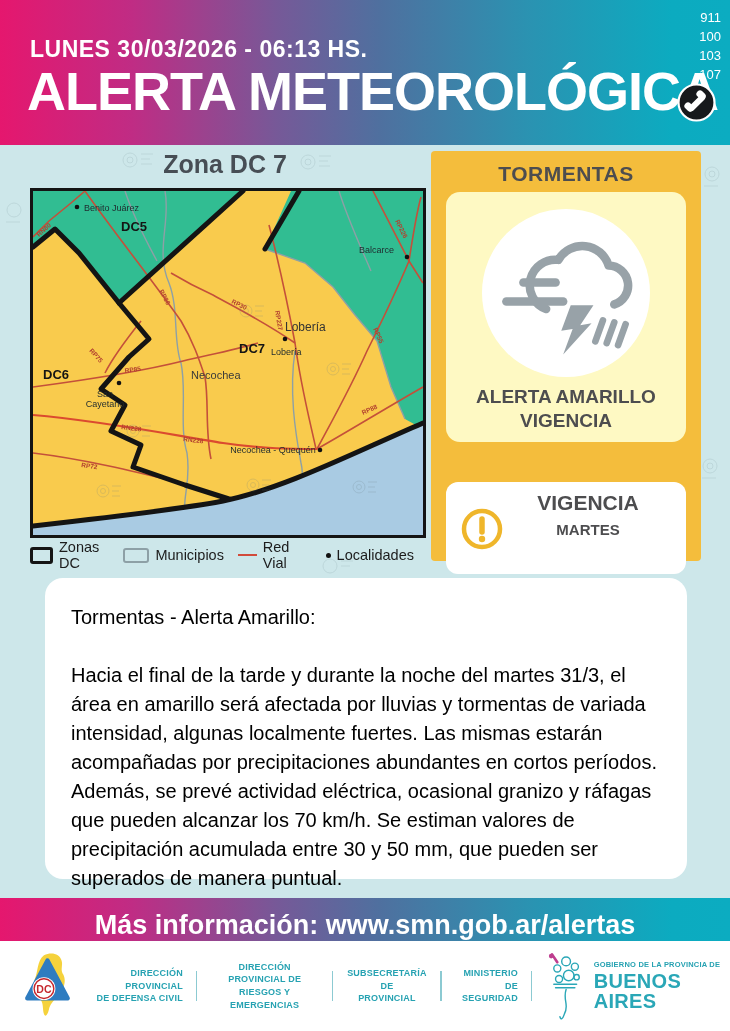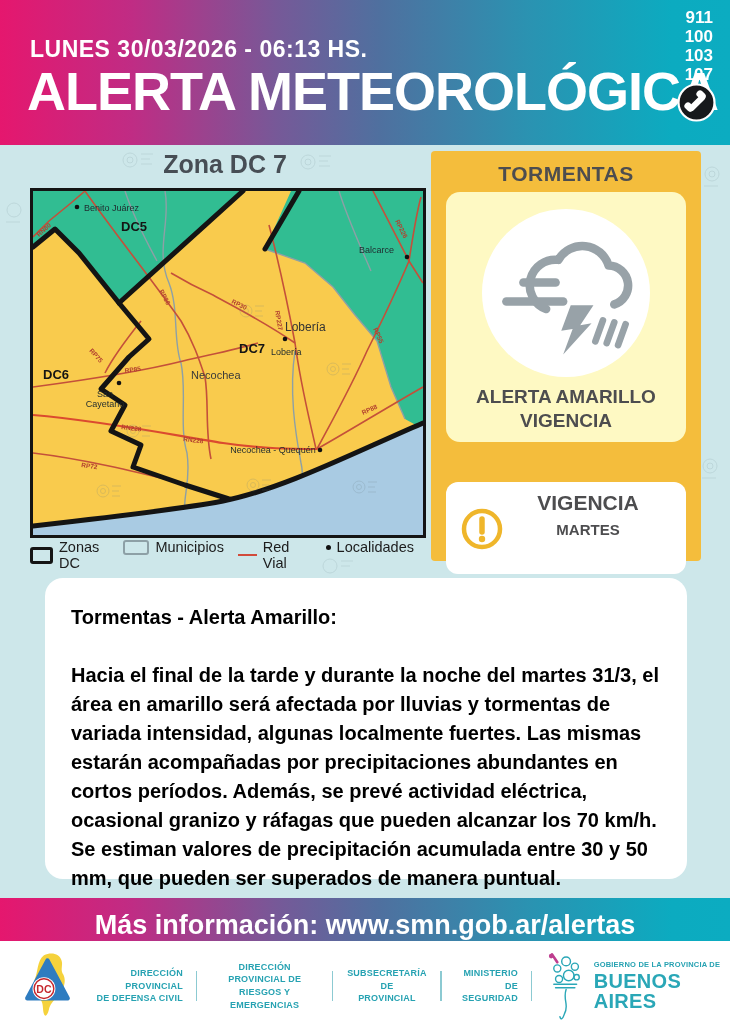--- a/index.html
+++ b/index.html
@@ -4,31 +4,31 @@
 <style>
   html,body{margin:0;padding:0;}
   .page{position:relative;width:730px;height:1031px;background:#CDE7EA;overflow:hidden;
         font-family:"Liberation Sans",sans-serif;}
 
   
   .banner{position:absolute;left:0;top:0;width:730px;height:145px;
     background:linear-gradient(90deg,#E5176E 0%,#C02C84 18%,#765998 38%,#4F709F 52%,#2B92B1 72%,#0CABC0 92%,#0CACC1 100%);}
   .banner-date{position:absolute;left:30px;top:36px;color:#fff;font-size:23px;font-weight:600;letter-spacing:.5px;}
   .banner-title{position:absolute;left:27px;top:60px;color:#fff;font-size:54px;font-weight:800;letter-spacing:-1px;white-space:nowrap;}
-  .numbers{position:absolute;right:17px;top:8px;text-align:right;color:#fff;font-size:17px;font-weight:700;line-height:19px;}
+  .numbers{position:absolute;right:9px;top:8px;text-align:right;color:#fff;font-size:13px;font-weight:400;line-height:19px;}
   .phone-badge{position:absolute;right:14px;top:83px;width:39px;height:39px;}
 
   
   .wm{position:absolute;opacity:.35;}
 
   
   .map-title{position:absolute;left:30px;top:150px;width:390px;text-align:center;
     font-size:25px;font-weight:700;color:#474E55;}
   .map-svg{position:absolute;left:30px;top:188px;width:390px;height:344px;border:3px solid #141414;background:#F9CB4D;}
-  .legend{position:absolute;left:30px;top:539px;width:398px;display:flex;align-items:flex-start;
+  .legend{position:absolute;left:30px;top:539px;width:398px;display:flex;align-items:center;
     font-size:14.5px;color:#1c1c1c;}
   .legend .item{display:flex;align-items:center;margin-right:14px;}
   .legend .swatch{margin-right:6px;display:inline-block;}
   .sw-zona{width:22px;height:11px;border:3px solid #141414;border-radius:3px;}
   .sw-muni{width:22px;height:11px;border:2.5px solid #8DA0A6;border-radius:3px;}
   .sw-road{width:24px;height:2.5px;background:#D14B3B;}
   .sw-dot{width:5px;height:5px;border-radius:50%;background:#111;margin:0 6px;}
 
   
   .alert-card{position:absolute;left:431px;top:151px;width:270px;height:410px;background:#F4BD3C;border-radius:4px;}
@@ -39,21 +39,21 @@
   .level{position:absolute;left:0;right:0;top:193px;text-align:center;font-size:19px;font-weight:800;color:#4D4D4F;line-height:24px;}
   .vigencia{position:absolute;left:15px;top:299px;width:240px;height:92px;background:#fff;border-radius:12px;margin-top:32px;}
   .vig-icon{position:absolute;left:13px;top:24px;width:46px;height:46px;}
   .vig-text{position:absolute;left:50px;right:6px;top:9px;text-align:center;color:#4D4D4F;}
   .vig-title{font-size:21px;font-weight:800;}
   .vig-day{font-size:15px;font-weight:800;margin-top:6px;}
   .vig-date{font-size:16px;font-weight:800;margin-top:1px;}
 
   
   .text-card{position:absolute;left:45px;top:578px;width:642px;height:301px;background:#fff;border-radius:18px;
-    box-sizing:border-box;padding:25px 26px;color:#000;font-size:20px;line-height:29px;font-weight:bold;}
+    box-sizing:border-box;padding:25px 26px;color:#000;font-size:20px;line-height:29px;}
   .text-title{margin:0 0 29px 0;}
   .text-body{margin:0;}
 
   
   .info-bar{position:absolute;left:0;top:898px;width:730px;height:43px;
     background:linear-gradient(90deg,#E5176E 0%,#C02C84 18%,#765998 38%,#4F709F 52%,#2B92B1 72%,#0CABC0 92%,#0CACC1 100%);
     display:flex;align-items:flex-end;justify-content:center;color:#fff;font-size:27px;font-weight:700;}
 
   
   .footer{position:absolute;left:0;top:941px;width:730px;height:90px;background:#fff;

